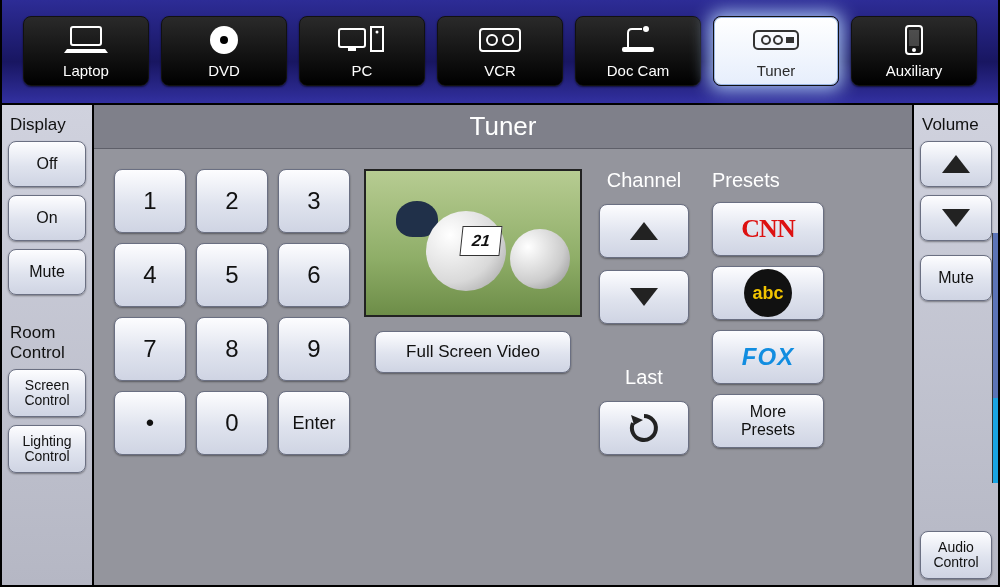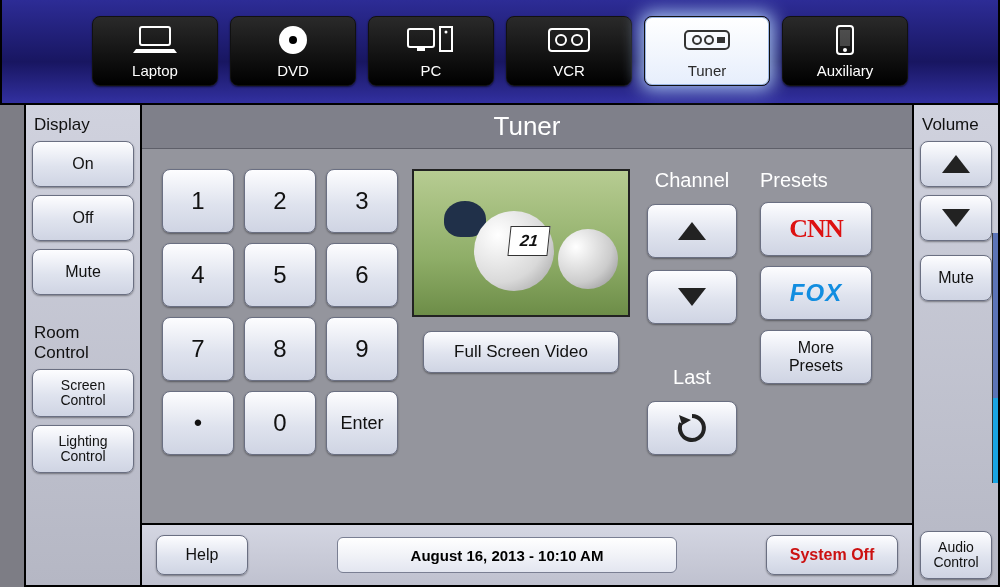--- a/index.html
+++ b/index.html
@@ -52,21 +52,21 @@
   }
 
   
   .side {
     background: linear-gradient(#d0d2de, #b5b7c4);
     border: 2px solid #000;
     display: flex;
     flex-direction: column;
     padding: 6px 6px;
   }
-  .side.left  { width: 118px; border-top: none; margin-left: 24px; }
+  .side.left  { width: 94px; border-top: none; }
   .side.right { width: 88px;  border-top: none; }
   .section-label {
     font-size: 17px;
     color: #111;
     padding: 4px 2px 6px 2px;
   }
   .side-gap { height: 16px; }
 
   .btn {
     background: linear-gradient(#fdfdff, #dfe3ee 55%, #cfd4e3);
@@ -243,20 +243,30 @@
   <div class="src-btn">
     <div class="src-icon">
       <svg width="44" height="26" viewBox="0 0 44 26">
           <rect x="2" y="2" width="40" height="22" rx="3" fill="none" stroke="#fff" stroke-width="2"></rect>
           <circle cx="14" cy="13" r="5" fill="none" stroke="#fff" stroke-width="2"></circle>
           <circle cx="30" cy="13" r="5" fill="none" stroke="#fff" stroke-width="2"></circle>
         </svg>
     </div>
     <span>VCR</span>
   </div>
+  <div class="src-btn">
+    <div class="src-icon">
+      <svg width="40" height="30" viewBox="0 0 40 30">
+          <rect x="4" y="22" width="32" height="5" rx="2" fill="#fff"></rect>
+          <path d="M10 22 V8 q0-4 4-4 h10" fill="none" stroke="#fff" stroke-width="2"></path>
+          <circle cx="28" cy="4" r="3" fill="#fff"></circle>
+        </svg>
+    </div>
+    <span>Doc Cam</span>
+  </div>
   <div class="src-btn active">
     <div class="src-icon">
       <svg width="48" height="22" viewBox="0 0 48 22">
           <rect x="2" y="2" width="44" height="18" rx="4" fill="none" stroke="#333" stroke-width="2"></rect>
           <circle cx="14" cy="11" r="4" fill="none" stroke="#333" stroke-width="2"></circle>
           <circle cx="26" cy="11" r="4" fill="none" stroke="#333" stroke-width="2"></circle>
           <rect x="34" y="8" width="8" height="6" fill="#333"></rect>
         </svg>
     </div>
     <span>Tuner</span>
@@ -270,22 +280,22 @@
         </svg>
     </div>
     <span>Auxiliary</span>
   </div>
 </div>
 
 <div class="middle">
 
   <div class="side left">
     <div class="section-label">Display</div>
+    <div class="btn">Off</div>
     <div class="btn">On</div>
-    <div class="btn">Off</div>
     <div class="btn">Mute</div>
     <div class="side-gap"></div>
     <div class="section-label" style="white-space:pre-line">Room
 Control</div>
     <div class="btn tall" style="white-space:pre-line">Screen
 Control</div>
     <div class="btn tall" style="white-space:pre-line;margin-bottom:0">Lighting
 Control</div>
   </div>
 
@@ -337,34 +347,30 @@
             </svg>
         </div>
       </div>
 
       <div class="preset-col">
         <div class="col-label">Presets</div>
         <div class="btn">
             <span class="logo-cnn">CNN</span>
           </div>
         <div class="btn">
+            <span class="logo-abc">abc</span>
+          </div>
+        <div class="btn">
             <span class="logo-fox">FOX</span>
           </div>
         <div class="btn more-presets" style="white-space:pre-line">More
 Presets</div>
       </div>
     </div>
 
-    <div class="bottom-bar">
-      <div class="btn help-btn">Help</div>
-      <div class="spacer"></div>
-      <div class="datetime">August 16, 2013 - 10:10 AM</div>
-      <div class="spacer"></div>
-      <div class="btn sysoff">System Off</div>
-    </div>
   </div>
 
   <div class="side right" style="position:relative">
     <div class="section-label">Volume</div>
     <div class="btn">
         <div class="arrow-up"></div>
       </div>
     <div class="btn">
         <div class="arrow-down"></div>
       </div>

